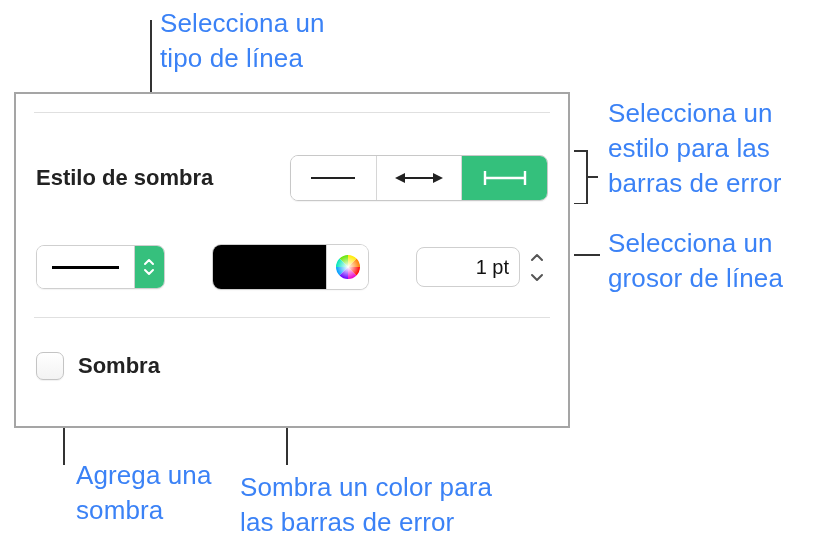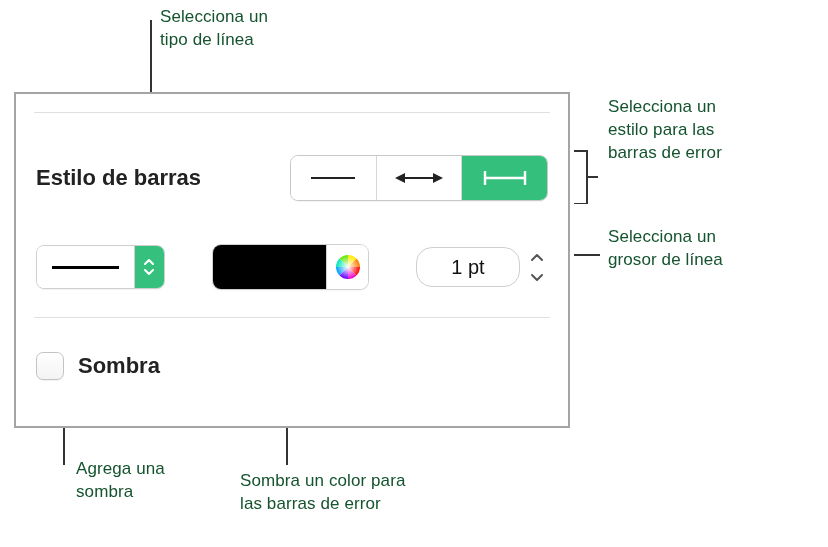--- a/index.html
+++ b/index.html
@@ -6,23 +6,23 @@
     body {
       font-family: -apple-system, BlinkMacSystemFont, "Helvetica Neue", Arial, sans-serif;
       background: #fff;
       width: 828px;
       height: 547px;
       position: relative;
       overflow: hidden;
     }
     .callout {
       position: absolute;
-      font-size: 17px;
+      font-size: 26px;
       line-height: 1.35;
-      color: #14532d;
+      color: #3b82f6;
       letter-spacing: 0.1px;
     }
     .callout-line { position: absolute; background: #333; }
     .vline { width: 1.5px; }
     .hline { height: 1.5px; }
     .bracket { position: absolute; }
     .bracket .b-top,.bracket .b-bot { position:absolute; width:12px; height:1.5px; background:#333; }
     .bracket .b-mid { position:absolute; width:1.5px; background:#333; }
     .bracket .b-join{ position:absolute; width:12px; height:1.5px; background:#333; }
 
@@ -75,22 +75,22 @@
       border-radius:8px; overflow:hidden; box-shadow: 0 0 0 1px #d0d0d0, 0 1px 2px rgba(0,0,0,0.1);
     }
     .colorwell .swatch { flex:1; background:#000; }
     .colorwell .picker {
       width:42px; background:#fff; display:flex; align-items:center; justify-content:center;
       border-left:1px solid #d0d0d0;
     }
 
     .stepper-wrap { display:flex; align-items:center; gap:6px; margin-left:auto;}
     .stepper-field {
-      height:40px; width:104px; border:1px solid #cfcfcf; border-radius:16px;
-      background:#fff; display:flex; align-items:center; justify-content:center;
+      height:40px; width:104px; border:1px solid #cfcfcf; border-radius:8px;
+      background:#fff; display:flex; align-items:center; justify-content:flex-end;
       padding:0 10px; font-size:20px; color:#111;
     }
     .stepper-btns { display:flex; flex-direction:column; gap:2px; }
     .stepper-btns .sb { width:22px; height:17px; display:flex; align-items:center; justify-content:center; cursor:default;}
     .stepper-btns svg { display:block; }
 
     .row3 { display:flex; align-items:center; gap:14px; padding: 34px 0 0 0;}
     .chk {
       width:28px; height:28px; border:1.5px solid #c4c4c4; border-radius:7px;
       background: linear-gradient(#fff,#f3f3f3);
@@ -125,21 +125,21 @@
 <div class="callout-line vline" style="left:63px; top:398px; height:67px;"></div>
 
 <div class="callout" style="left:240px; top:470px; white-space:pre;">Sombra un color para
 las barras de error</div>
 <div class="callout-line vline" style="left:286px; top:272px; height:193px;"></div>
 
 <div class="panel">
   <div class="sep"></div>
 
   <div class="row1">
-    <span class="section-title">Estilo de barras</span>
+    <span class="section-title">Estilo de sombra</span>
 
     <div class="seg">
       <div class="seg-item">
         <svg width="56" height="20" viewBox="0 0 56 20">
           <line x1="6" y1="10" x2="50" y2="10" stroke="#222" stroke-width="2.2"></line>
         </svg>
       </div>
       <div class="seg-item">
         <svg width="56" height="20" viewBox="0 0 56 20">
           <line x1="12" y1="10" x2="44" y2="10" stroke="#222" stroke-width="2.2"></line>

